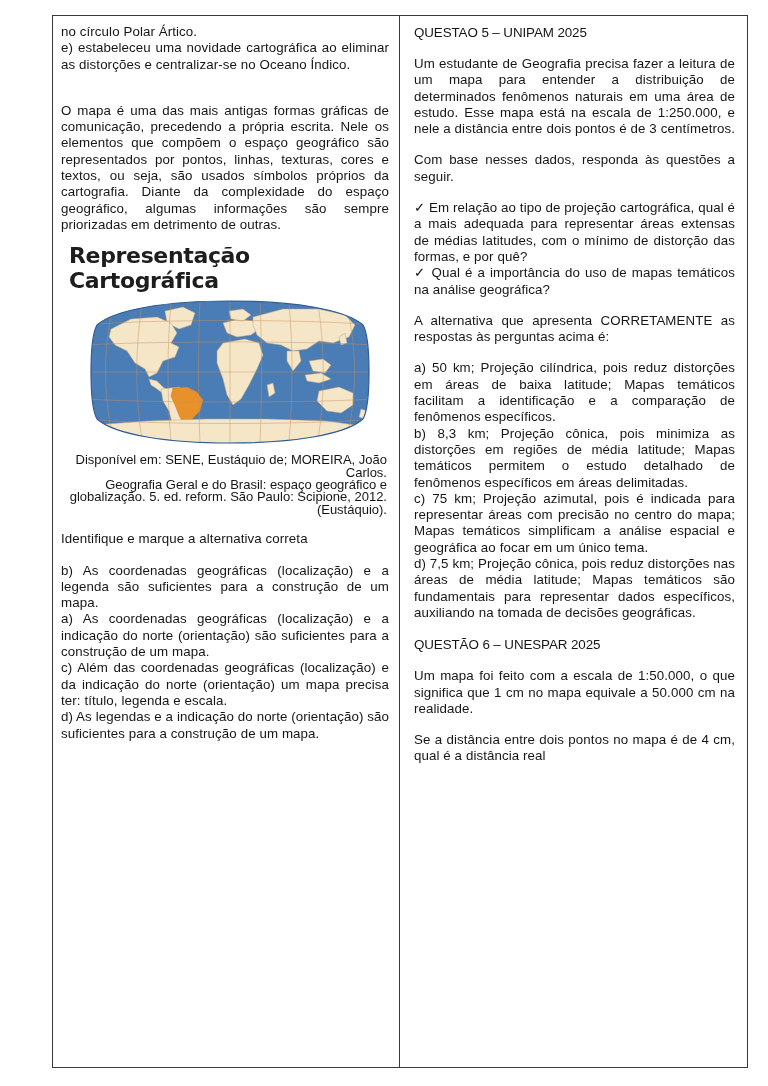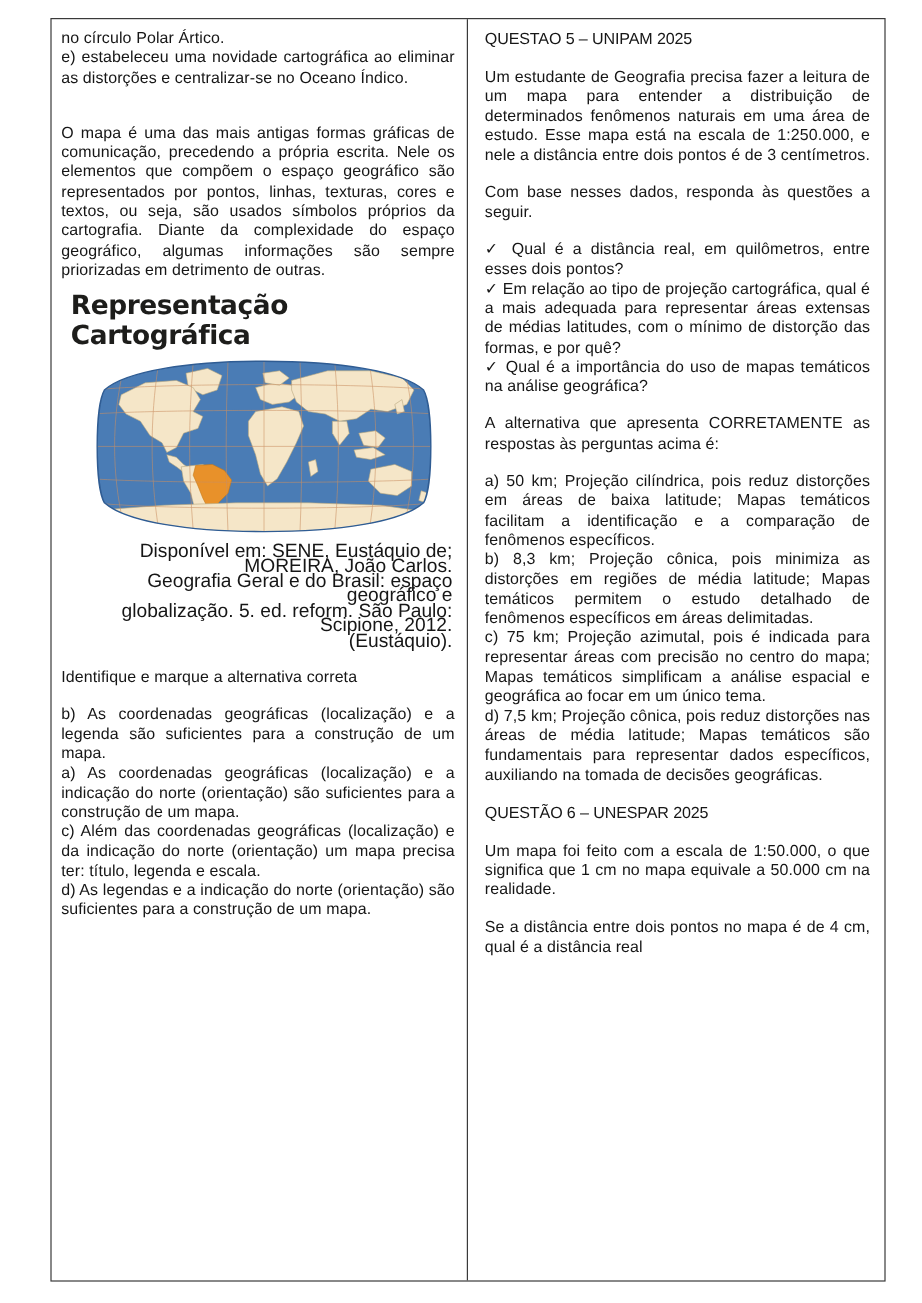--- a/index.html
+++ b/index.html
@@ -9,21 +9,21 @@
   }
   body {
     width: 768px;
     height: 1086px;
     font-family: "Liberation Sans", sans-serif;
     color: #161616;
     overflow: hidden;
   }
   #page {
     position: absolute;
-    left: 42px;
+    left: 52px;
     top: 15px;
     width: 696px;
     height: 1053px;
     border: 1.6px solid #3a3a3a;
     box-sizing: border-box;
     background: #fff;
   }
   #columns {
     display: flex;
     height: 100%;
@@ -78,21 +78,21 @@
   }
   .map-wrap {
     width: 286px;
     height: 146px;
     margin: 0 auto 0 26px;
     position: relative;
   }
   .map-wrap svg { display: block; }
   .caption {
     margin-top: 9px;
-    font-size: 16px;
+    font-size: 13px;
     line-height: 12.4px;
     text-align: right;
     padding-right: 2px;
     color: #161616;
   }
   .caption .ln { display: block; }
 </style>
 </head>
 <body>
 
@@ -227,21 +227,20 @@
       <div class="gap"></div>
 
       <p>Um estudante de Geografia precisa fazer a leitura de um mapa para entender a distribuição de determinados fenômenos naturais em uma área de estudo. Esse mapa está na escala de 1:250.000, e nele a distância entre dois pontos é de 3 centímetros.</p>
 
       <div class="gap"></div>
 
       <p>Com base nesses dados, responda às questões a seguir.</p>
 
       <div class="gap"></div>
 
-      <p>✓ Qual é a distância real, em quilômetros, entre esses dois pontos?</p>
       <p>✓ Em relação ao tipo de projeção cartográfica, qual é a mais adequada para representar áreas extensas de médias latitudes, com o mínimo de distorção das formas, e por quê?</p>
       <p>✓ Qual é a importância do uso de mapas temáticos na análise geográfica?</p>
 
       <div class="gap"></div>
 
       <p>A alternativa que apresenta CORRETAMENTE as respostas às perguntas acima é:</p>
 
       <div class="gap"></div>
 
       <p>a) 50 km; Projeção cilíndrica, pois reduz distorções em áreas de baixa latitude; Mapas temáticos facilitam a identificação e a comparação de fenômenos específicos.</p>

